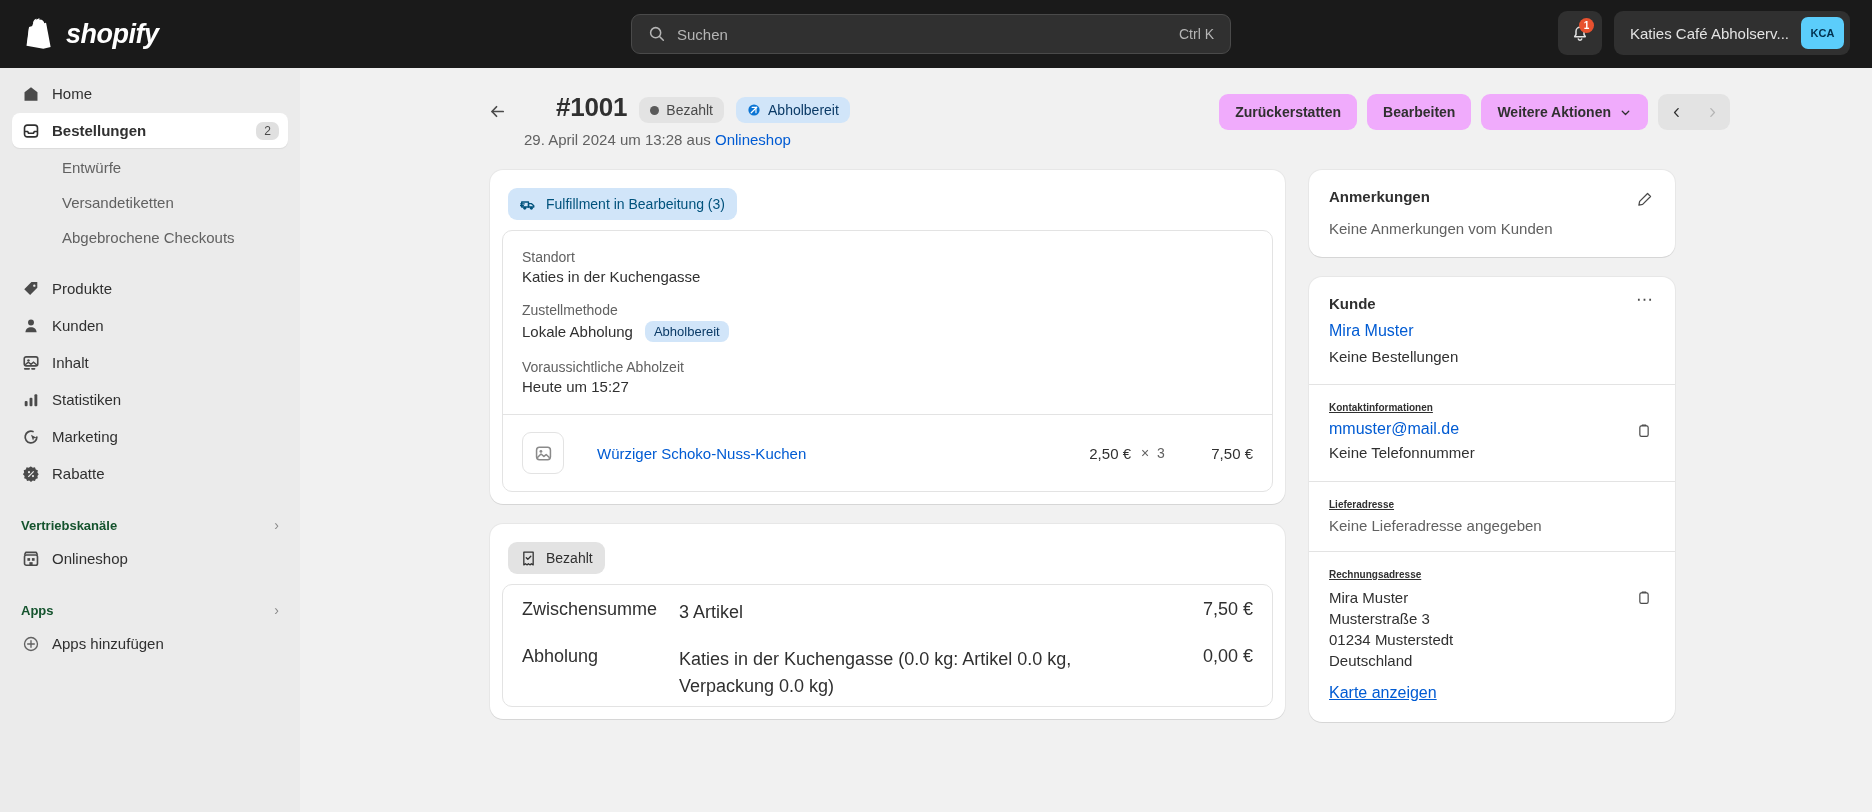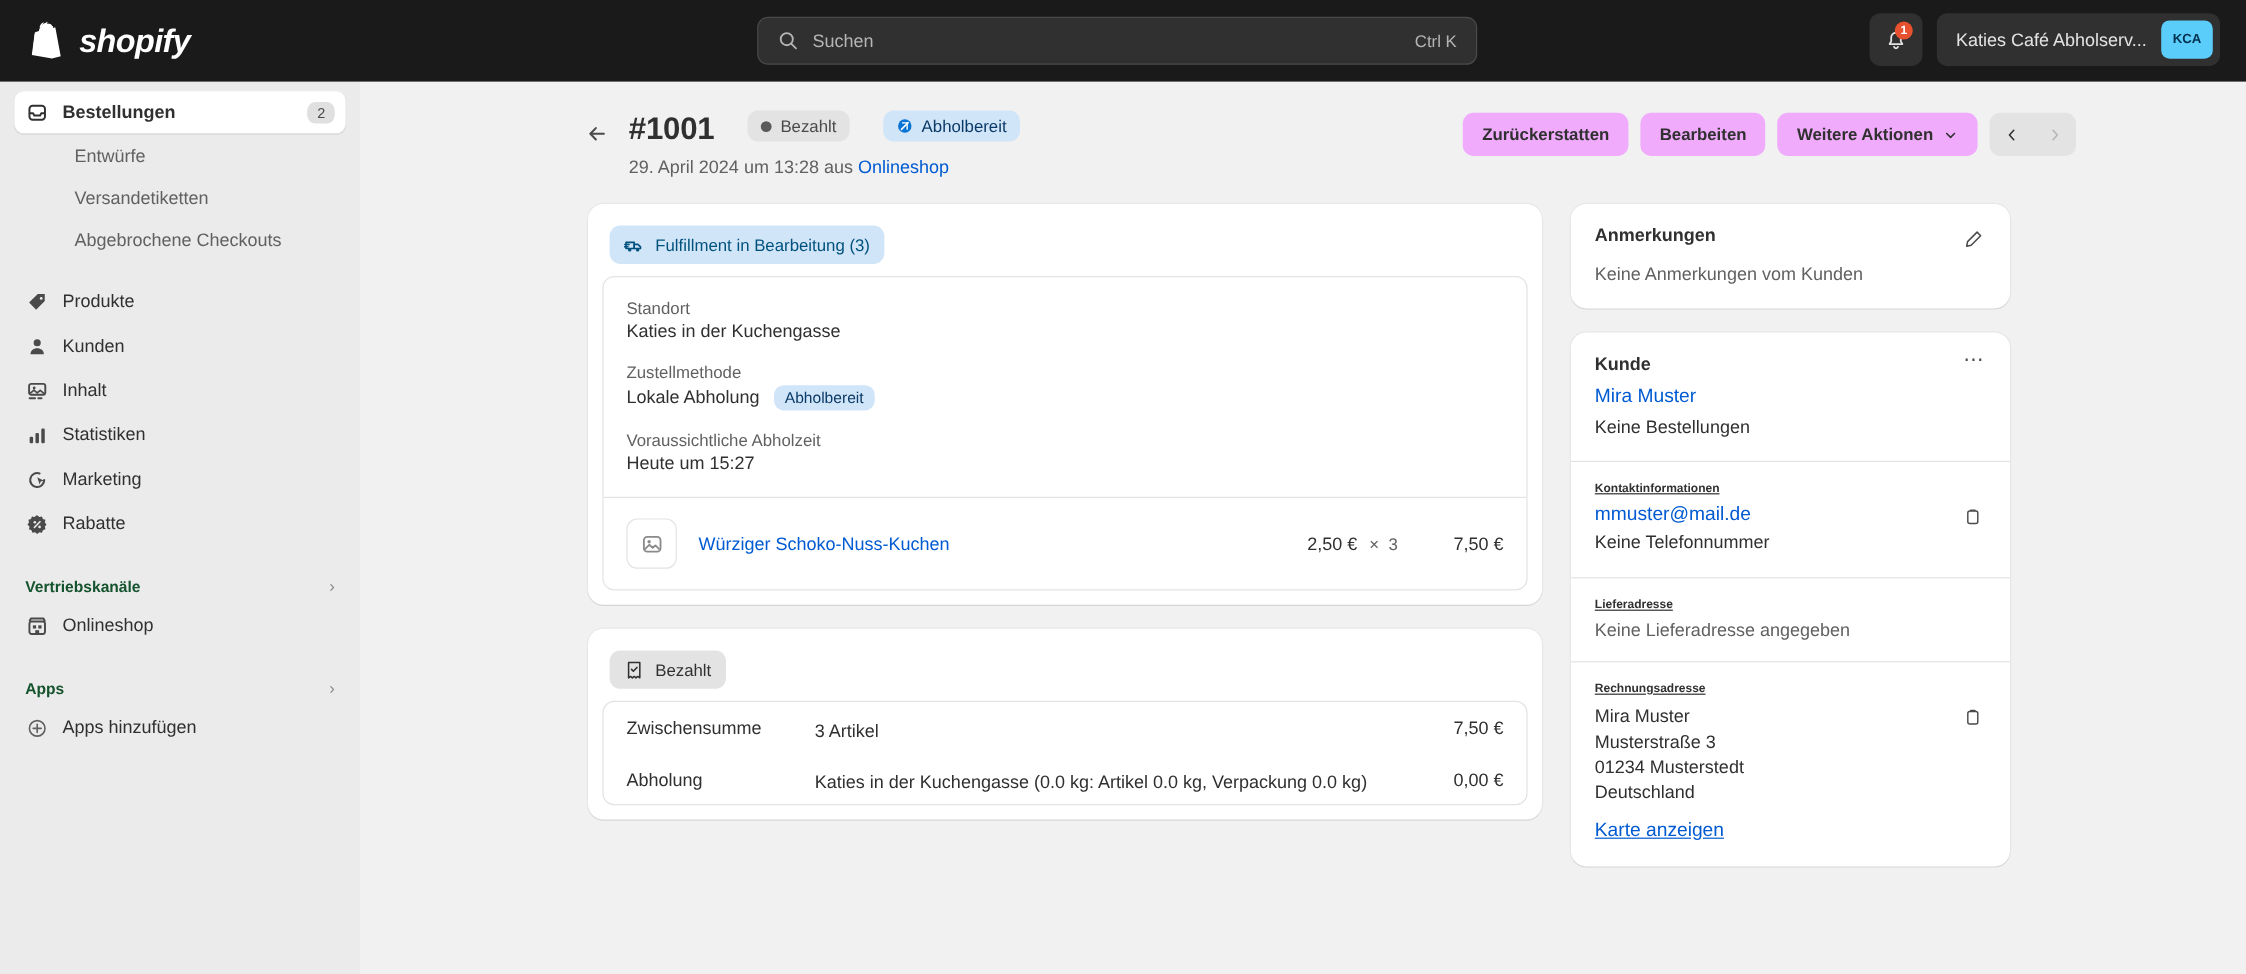--- a/index.html
+++ b/index.html
@@ -110,21 +110,21 @@
   }
   .page-inner { width: 1240px; margin-left: 190px; }
 
   .page-head { display: flex; align-items: flex-start; }
   .back-btn {
     width: 30px; height: 30px; border-radius: 8px;
     display: flex; align-items: center; justify-content: center;
     cursor: pointer; margin-top: 4px; margin-left: -8px;
   }
   .head-left { margin-left: 12px; flex: 1; }
-  .title-row { display: flex; align-items: flex-start; gap: 28px; }
+  .title-row { display: flex; align-items: flex-end; gap: 12px; margin-left: 32px; }
   .order-title { font-size: 26px; font-weight: 700; color: #303030; letter-spacing: -0.2px; }
   .badge {
     display: inline-flex; align-items: center; gap: 7px;
     height: 26px; border-radius: 9px; padding: 0 11px;
     font-size: 14px; font-weight: 500;
   }
   .badge-gray { background: #e3e3e3; color: #4a4a4a; }
   .badge-blue { background: #d1e5f9; color: #0a3a66; }
   .dot { width: 9px; height: 9px; border-radius: 50%; background: #5a5a5a; }
   .subtitle { font-size: 15px; color: #616161; margin-top: 8px; }
@@ -185,36 +185,36 @@
 
   .divider { height: 1px; background: #e3e3e3; }
 
   .line-item { display: flex; align-items: center; padding: 17px 19px; }
   .thumb {
     width: 42px; height: 42px; border-radius: 9px;
     border: 1px solid #e3e3e3; background: #fff;
     display: flex; align-items: center; justify-content: center;
     flex: none;
   }
-  .li-name { font-size: 15px; color: #005bd3; margin-left: 18px; flex: 1; cursor: pointer; }
+  .li-name { font-size: 15px; color: #005bd3; margin-left: 33px; flex: 1; cursor: pointer; }
   .li-price { font-size: 15px; color: #303030; width: 70px; text-align: right; }
   .li-x { font-size: 14px; color: #616161; width: 44px; text-align: center; }
   .li-total { font-size: 15px; color: #303030; width: 78px; text-align: right; }
 
   .card-actions { display: flex; justify-content: flex-end; padding: 14px 6px 4px 6px; }
   .btn-dark {
     height: 36px; border-radius: 9px;
     background: #303030; color: #fff;
     font-size: 14px; font-weight: 600;
     display: inline-flex; align-items: center;
     padding: 0 17px; cursor: pointer; border: none;
     font-family: inherit;
   }
 
-  .sum-row { display: flex; padding: 14px 19px 6px 19px; font-size: 15px; color: #303030; }
+  .sum-row { display: flex; padding: 14px 19px 6px 19px; font-size: 18px; color: #303030; }
   .sum-label { width: 157px; flex: none; }
   .sum-desc { flex: 1; padding-right: 20px; line-height: 1.5; }
   .sum-amt { width: 80px; text-align: right; flex: none; }
 
   
   .side-card {
     background: #fff; border-radius: 13px;
     box-shadow: 0 1px 0 rgba(0,0,0,.07), 0 0 0 1px rgba(0,0,0,.04);
     padding: 18px 20px 20px 20px;
     margin-bottom: 20px;
@@ -263,20 +263,28 @@
       <span class="store-name">Katies Café Abholserv...</span>
       <span class="store-avatar">KCA</span>
     </div>
   </div>
 </div>
 
 <div class="body-wrap">
 
   <div class="sidebar">
 
+    <div class="nav-item">
+      <span class="nav-ico">
+        <svg width="18" height="18" viewBox="0 0 20 20">
+            <path d="M10 2.5L2.8 8v9.5h14.4V8L10 2.5z" fill="#4a4a4a"></path>
+          </svg>
+      </span>
+      <span class="nav-label">Home</span>
+    </div>
 
     <div class="nav-item active">
       <span class="nav-ico">
         <svg width="18" height="18" viewBox="0 0 20 20">
           <rect x="2.8" y="3.5" width="14.4" height="13" rx="3" fill="none" stroke="#303030" stroke-width="1.8"></rect>
           <path d="M2.8 10.5h3.4l1.1 2h5.4l1.1-2h3.4" fill="none" stroke="#303030" stroke-width="1.8" stroke-linejoin="round"></path>
         </svg>
       </span>
       <span class="nav-label">Bestellungen</span>
       <span class="nav-badge">2</span>

